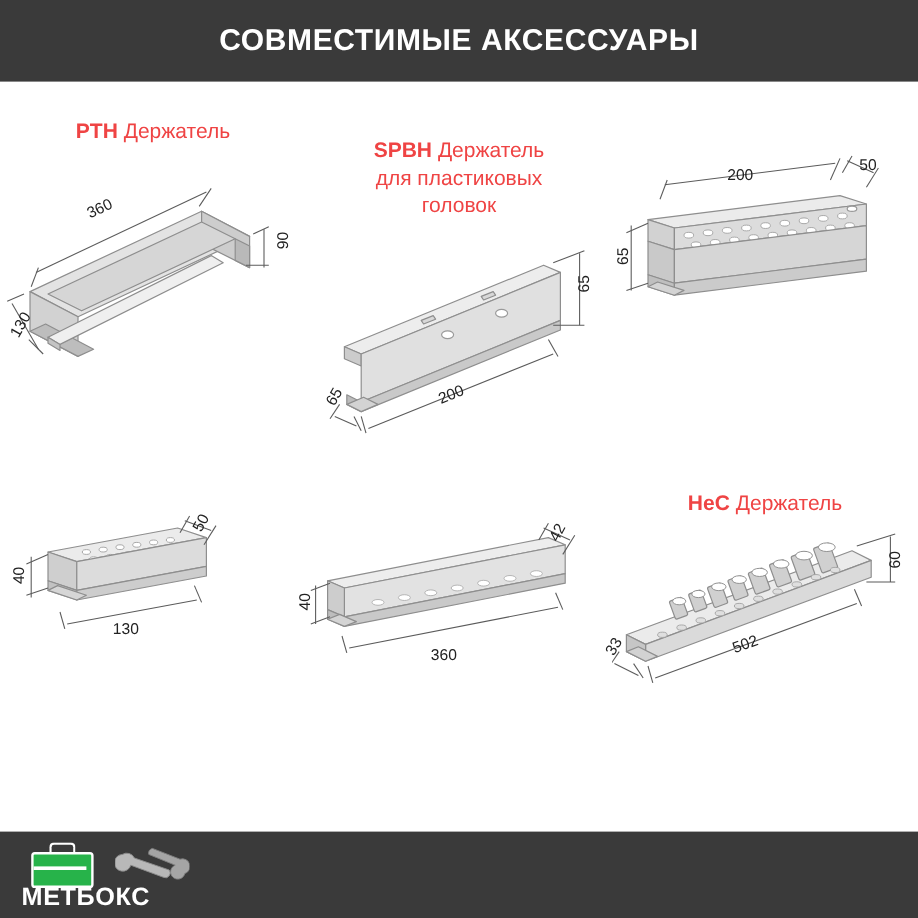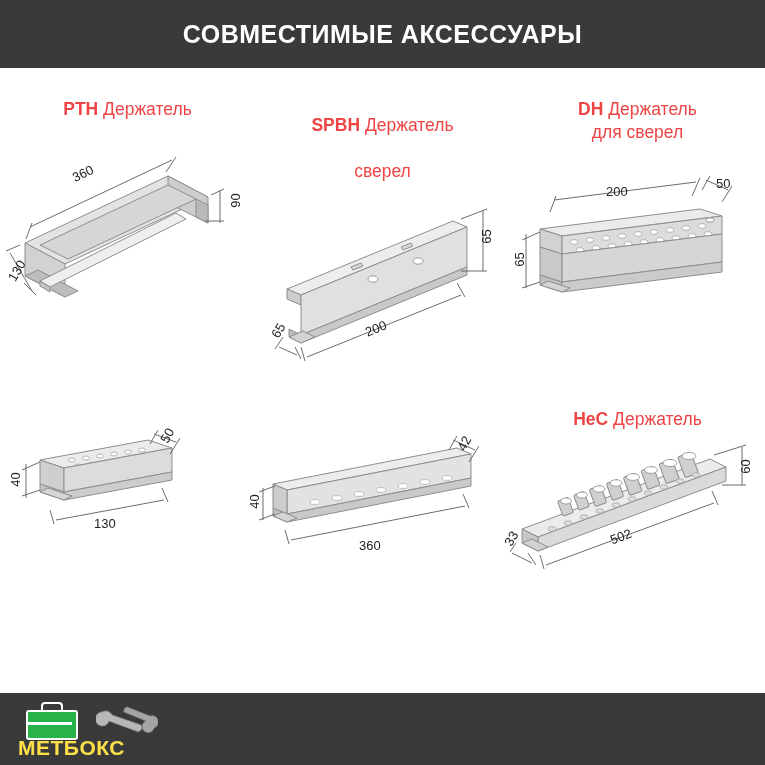--- a/index.html
+++ b/index.html
@@ -120,21 +120,21 @@
     left: 4px; top: 20px;
     width: 44px; height: 3px;
     background: #ffffff;
   }
   .logo-text {
     position: absolute;
     left: 8px;
     top: 38px;
     font-size: 21px;
     font-weight: bold;
-    color: #fde047;
+    color: #ffffff;
     letter-spacing: 0.5px;
   }
   .wrench {
     position: absolute;
     left: 86px;
     top: 8px;
     width: 62px;
     height: 30px;
     opacity: 0.85;
   }
@@ -194,22 +194,22 @@
         <div class="dim" style="left:72px; top:35px; transform:rotate(-25deg);">360</div>
         <div class="dim" style="left:228px; top:62px; transform:rotate(-90deg);">90</div>
         <div class="dim" style="left:6px; top:132px; transform:rotate(-60deg);">130</div>
       </div>
     </div>
 
     <div class="cell" style="left:255px; top:46px;">
       <div class="caption">
         <b>SPBH</b>
         <span>Держатель</span><br>
-        <br>
-        <span>сверел</span>
+        <span>для пластиковых</span><br>
+        <span>головок</span>
       </div>
       <div class="art" style="margin-top:-12px;">
         <svg width="255" height="200" viewBox="0 0 255 200">
           <g stroke="#8e8e8e" stroke-width="1" stroke-linejoin="round">
 
             <polygon points="32,118 198,50 212,56 46,124" fill="#ededed"></polygon>
             <polygon points="32,118 46,124 46,134 32,128" fill="#cccccc"></polygon>
 
             <polygon points="46,124 212,56 212,96 46,164" fill="#e0e0e0"></polygon>
 
@@ -239,25 +239,20 @@
             <line x1="40" y1="176" x2="46" y2="188"></line>
           </g>
         </svg>
         <div class="dim" style="left:224px; top:58px; transform:rotate(-90deg);">65</div>
         <div class="dim" style="left:110px; top:150px; transform:rotate(-22deg);">200</div>
         <div class="dim" style="left:16px; top:152px; transform:rotate(-60deg);">65</div>
       </div>
     </div>
 
     <div class="cell" style="left:510px; top:30px;">
-      <div class="caption">
-        <b>DH</b>
-        <span>Держатель</span><br>
-        <span>для сверел</span>
-      </div>
       <div class="art" style="margin-top:10px;">
         <svg width="255" height="200" viewBox="0 0 255 200">
           <g stroke="#8e8e8e" stroke-width="1" stroke-linejoin="round">
 
             <polygon points="30,75 190,55 212,62 52,82" fill="#ebebeb"></polygon>
             <polygon points="30,75 52,82 52,100 30,93" fill="#d2d2d2"></polygon>
             <polygon points="52,82 212,62 212,80 52,100" fill="#dcdcdc"></polygon>
 
             <g fill="#ffffff" stroke="#a5a5a5" stroke-width="0.8">
               <ellipse cx="64" cy="88" rx="4" ry="2.4"></ellipse>

